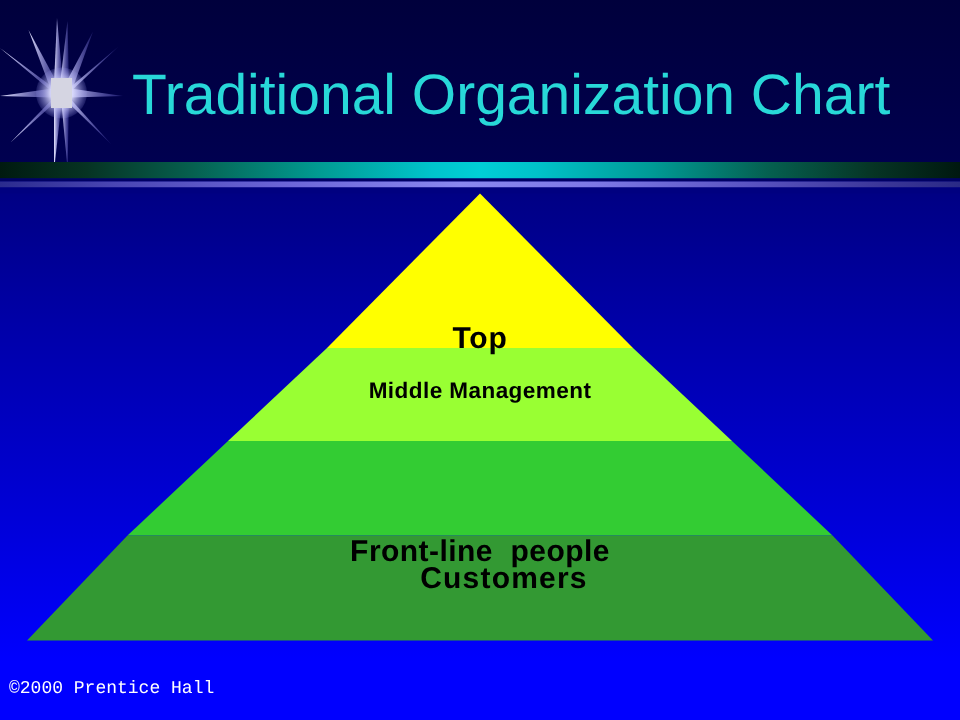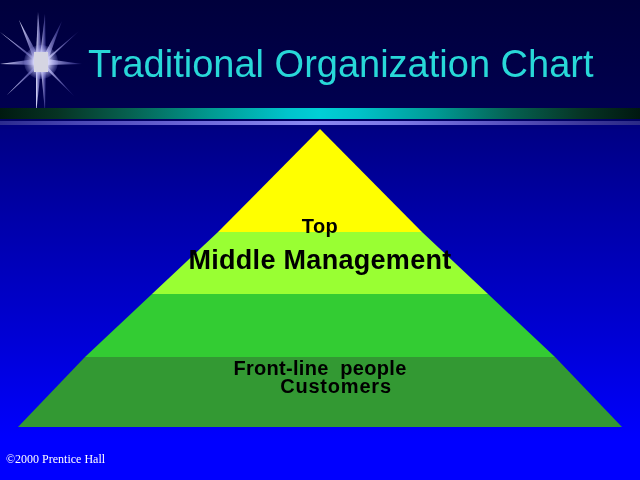--- a/index.html
+++ b/index.html
@@ -125,21 +125,21 @@
     pointer-events: none;
   }
   #label-top {
     top: 38px;
     font-size: 20px;
     line-height: 25px;
     letter-spacing: 0.5px;
   }
   #label-middle {
     top: 122px;
-    font-size: 27px;
+    font-size: 15px;
     line-height: 25px;
     letter-spacing: 0.3px;
   }
   #label-front {
     top: 186px;
     font-size: 20px;
     line-height: 25px;
     letter-spacing: 0.3px;
     margin-top: 44px;
   }
@@ -151,21 +151,21 @@
     padding-left: 16px;
   }
 
   
   #copyright {
     position: absolute;
     left: 6px;
     top: 452px;
     color: #ffffff;
     font-size: 12px;
-    font-family: Liberation Serif, serif;
+    font-family: Liberation Mono, monospace;
     white-space: nowrap;
   }
 </style>
 </head>
 <body>
 
 <div id="slide">
 
   <div id="header-band"></div>
 

